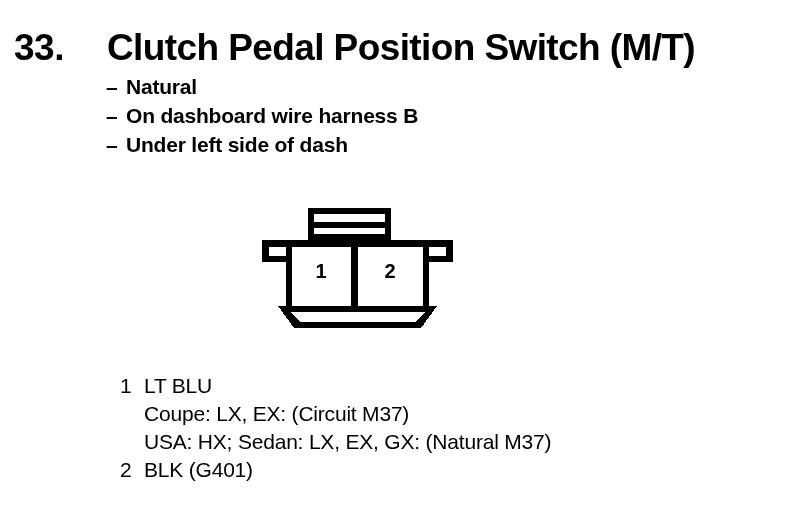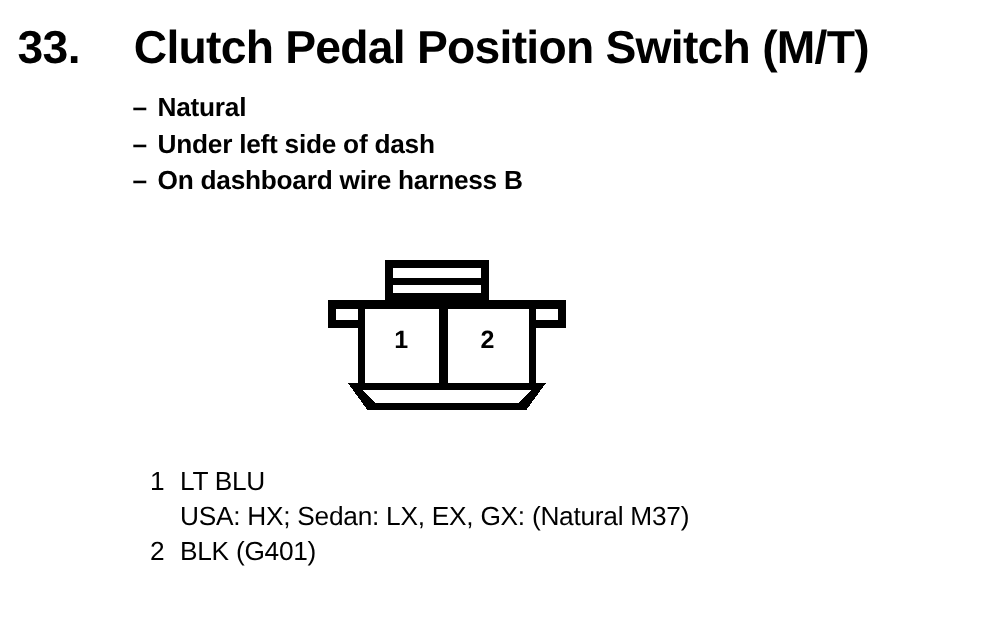--- a/index.html
+++ b/index.html
@@ -14,21 +14,21 @@
     overflow: hidden;
     font-family: "Liberation Sans", sans-serif;
     color: #000000;
     -webkit-font-smoothing: none;
   }
 
   
   .header {
     position: absolute;
     left: 0;
-    top: 16px;
+    top: 26px;
     width: 740px;
     height: 46px;
   }
   .header-number {
     position: absolute;
     left: 14px;
     top: 0;
     font-size: 37px;
     font-weight: bold;
     line-height: 44px;
@@ -120,24 +120,24 @@
 <div class="header">
   <div class="header-number">33.</div>
   <div class="header-title">Clutch Pedal Position Switch (M/T)</div>
 </div>
 
 <div class="spec-list">
   <div class="spec-item">
     <span class="spec-dash">–</span><span>Natural</span>
   </div>
   <div class="spec-item">
-    <span class="spec-dash">–</span><span>Under left side of dash</span>
+    <span class="spec-dash">–</span><span>On dashboard wire harness B</span>
   </div>
   <div class="spec-item">
-    <span class="spec-dash">–</span><span>On dashboard wire harness B</span>
+    <span class="spec-dash">–</span><span>Under left side of dash</span>
   </div>
 </div>
 
 <div class="connector-figure">
   <svg width="205" height="135" viewBox="0 0 205 135" shape-rendering="crispEdges">
     <g fill="#000000">
 
       <rect x="53" y="8" width="83" height="6"></rect>
       <rect x="53" y="8" width="6" height="32"></rect>
       <rect x="130" y="8" width="6" height="32"></rect>
@@ -171,20 +171,21 @@
     <text class="pin-number" x="135" y="78">2</text>
   </svg>
 </div>
 
 <div class="legend">
 
   <div class="legend-row">
     <span class="legend-pin">1</span>
     <span class="legend-text">LT BLU</span>
   </div>
+  <div class="legend-sub">Coupe: LX, EX: (Circuit M37)</div>
   <div class="legend-sub">USA: HX; Sedan: LX, EX, GX: (Natural M37)</div>
 
   <div class="legend-row">
     <span class="legend-pin">2</span>
     <span class="legend-text">BLK (G401)</span>
   </div>
 
 </div>
 
 </body></html>

